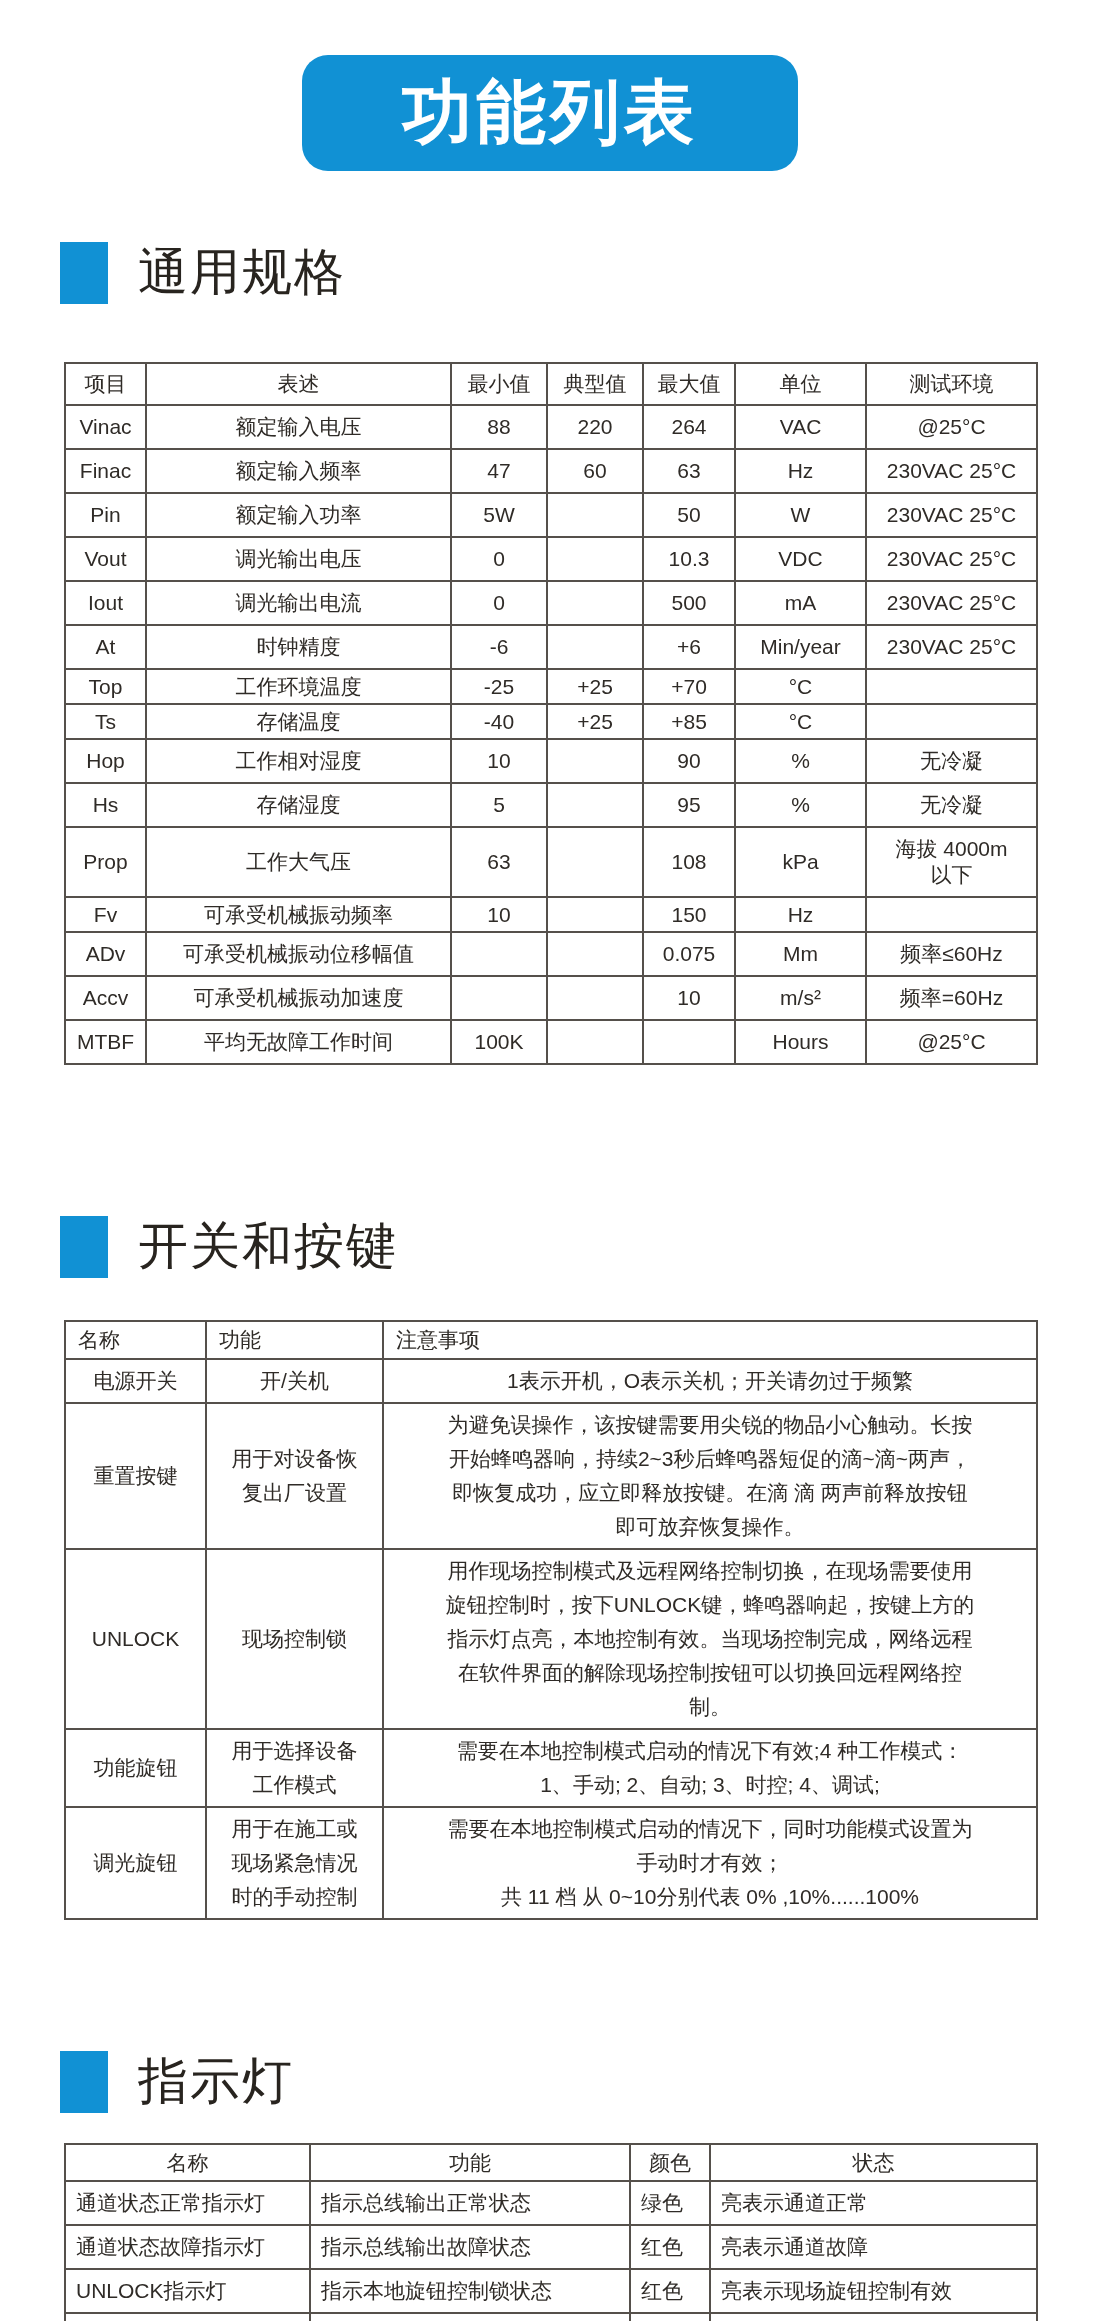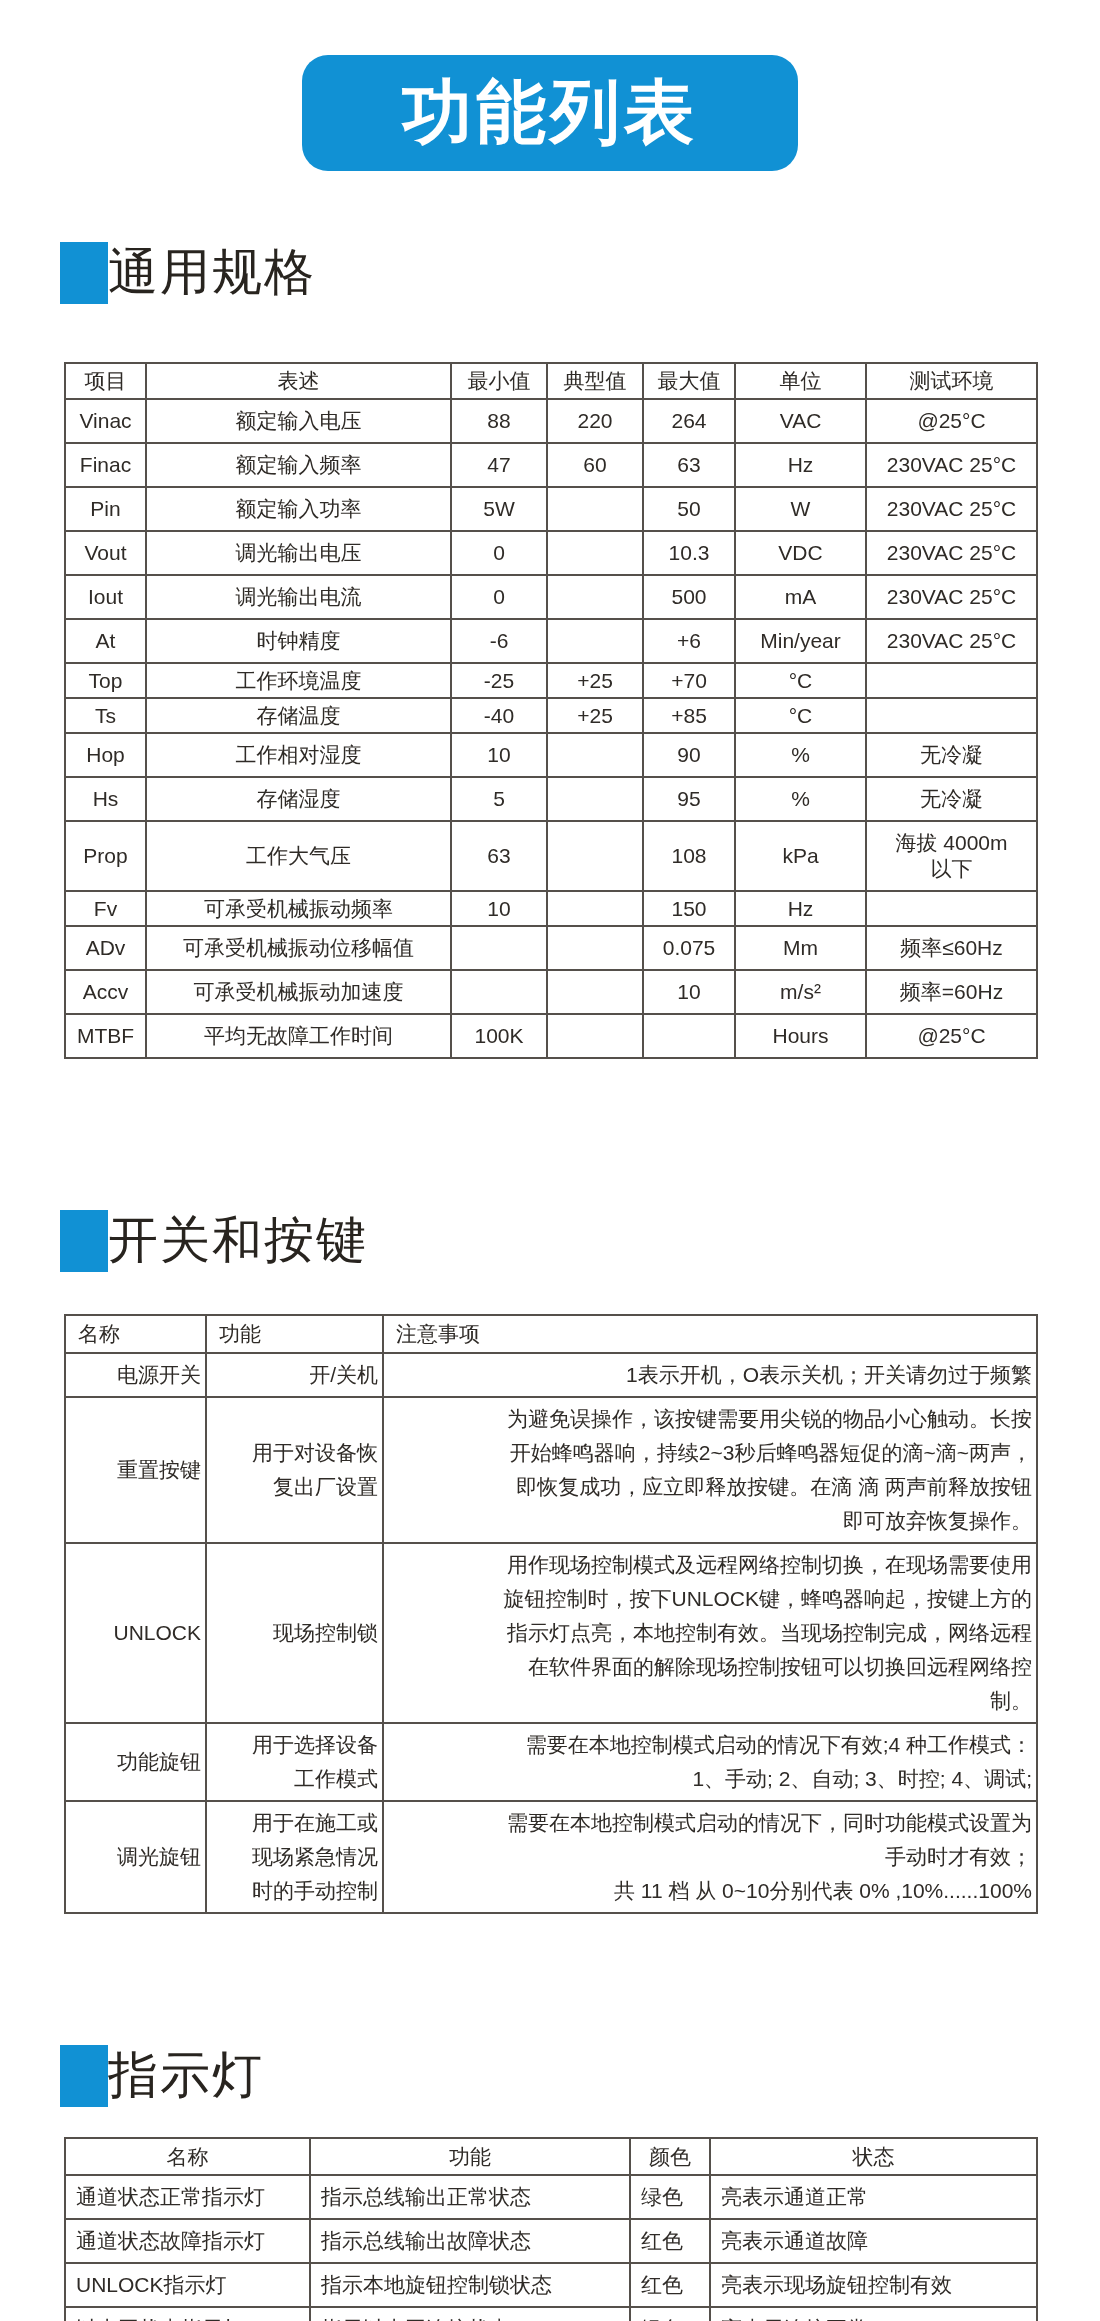--- a/index.html
+++ b/index.html
@@ -8,46 +8,46 @@
     width:1100px;height:2321px;overflow:hidden;
     font-family:"Liberation Sans","DejaVu Sans",sans-serif;
     color:#2f2b27;
   }
   .badge{
     width:496px;height:116px;margin:55px auto 0;
     background:var(--accent,#1191d4);border-radius:26px;
     color:#fff;font-size:70px;font-weight:bold;letter-spacing:4px;
     display:flex;align-items:center;justify-content:center;
   }
-  .sec-head{display:flex;align-items:center;margin-left:60px}
+  .sec-head{display:flex;align-items:center;gap:30px;margin-left:60px}
   .sec-head .sq{width:48px;height:62px;background:var(--accent,#1191d4)}
   .sec-title{font-size:50px;font-weight:normal;color:#28241f;letter-spacing:2px}
   .h1{margin-top:68px;margin-bottom:56px}
   .h2{margin-top:148px;margin-bottom:40px}
   .h3{margin-top:128px;margin-bottom:28px}
 
   table{border-collapse:collapse;margin-left:64px;width:972px;table-layout:fixed;background:#fff}
   th,td{border:2px solid #55504b;font-weight:normal;font-size:21px;vertical-align:middle;word-break:break-all}
   .u{text-underline-offset:4px}
 
   
-  .t1 th{height:36px;text-align:center;padding:0 3px}
+  .t1 th{height:36px;text-align:center;padding:6px 3px}
   .t1 td{height:35px;text-align:center;padding:2px 3px;line-height:26px}
   .t1 col:nth-child(1){width:81px}
   .t1 col:nth-child(2){width:305px}
   .t1 col:nth-child(3){width:96px}
   .t1 col:nth-child(4){width:96px}
   .t1 col:nth-child(5){width:92px}
   .t1 col:nth-child(6){width:131px}
   .t1 col:nth-child(7){width:171px}
   .t1 td:nth-child(7){padding:8px 14px}
 
   
   .t2 th{height:38px;text-align:left;padding:2px 12px}
-  .t2 td{height:38px;text-align:right;padding:4px 4px;line-height:34px}
+  .t2 td{height:38px;text-align:center;padding:4px 4px;line-height:34px}
   .t2 col:nth-child(1){width:141px}
   .t2 col:nth-child(2){width:177px}
   .t2 col:nth-child(3){width:654px}
 
   
   .t3 th{height:37px;text-align:center;padding:2px 6px}
   .t3 td{height:44px;text-align:left;padding:2px 10px;line-height:30px}
   .t3 col:nth-child(1){width:245px}
   .t3 col:nth-child(2){width:320px}
   .t3 col:nth-child(3){width:80px}

